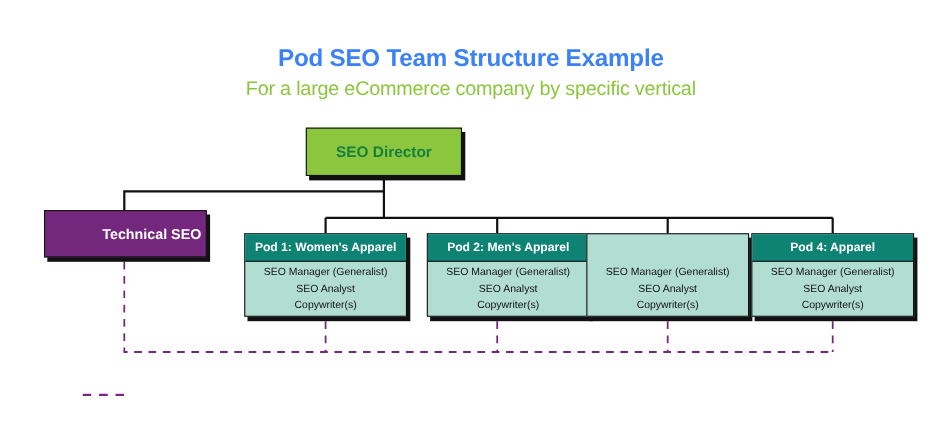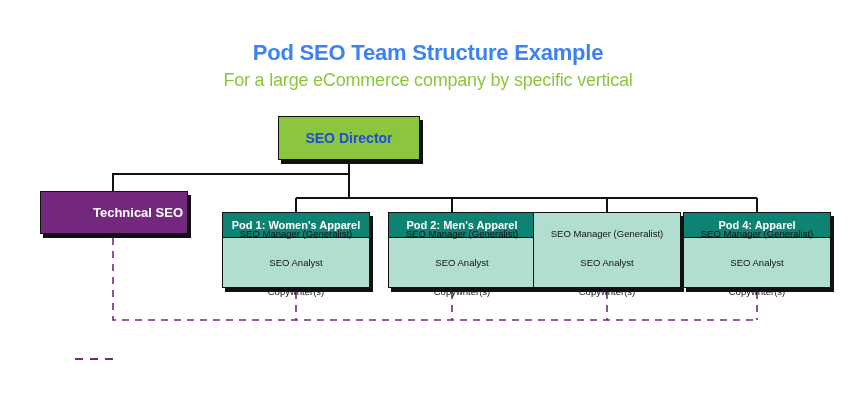--- a/index.html
+++ b/index.html
@@ -30,21 +30,21 @@
     position:absolute;left:3px;top:4px;right:-3px;bottom:-4px;background:#111111;
   }
   .node .face{position:absolute;left:0;top:0;right:0;bottom:0;border:1.5px solid #111111;box-sizing:border-box;}
 
   
   .director{left:278px;top:116px;width:142px;height:44px;}
   .director .face{background:#8CC63E;}
   .director .label{
     position:absolute;left:0;top:0;right:0;bottom:0;
     display:flex;align-items:center;justify-content:center;
-    font-size:14px;font-weight:bold;color:#1d4ed8;
+    font-size:14px;font-weight:bold;color:#15803d;
   }
 
   
   .techseo{left:40px;top:191px;width:148px;height:43px;}
   .techseo .face{background:#73277D;}
   .techseo .label{
     position:absolute;left:0;top:0;right:0;bottom:0;
     display:flex;align-items:center;justify-content:center;
     font-size:13px;font-weight:bold;color:#ffffff;padding-left:48px;
   }
@@ -58,21 +58,21 @@
     display:flex;align-items:center;justify-content:center;
     border-bottom:1.5px solid #111111;
     box-sizing:border-box;
   }
   .pod .pod-head span{
     font-size:11px;font-weight:bold;color:#ffffff;white-space:nowrap;
   }
   .pod .pod-body{
     position:absolute;left:0;top:25px;right:0;bottom:0;
     display:flex;flex-direction:column;align-items:center;justify-content:center;
-    gap:16px;
+    gap:2px;
   }
   .pod .pod-body div{
     font-size:9.5px;color:#111111;line-height:13px;white-space:nowrap;
   }
 
   .pod1{left:222px;}
   .pod2{left:378px;margin-left:10px;}
   .pod3{left:533px;}
   .pod4{left:683px;}
 

